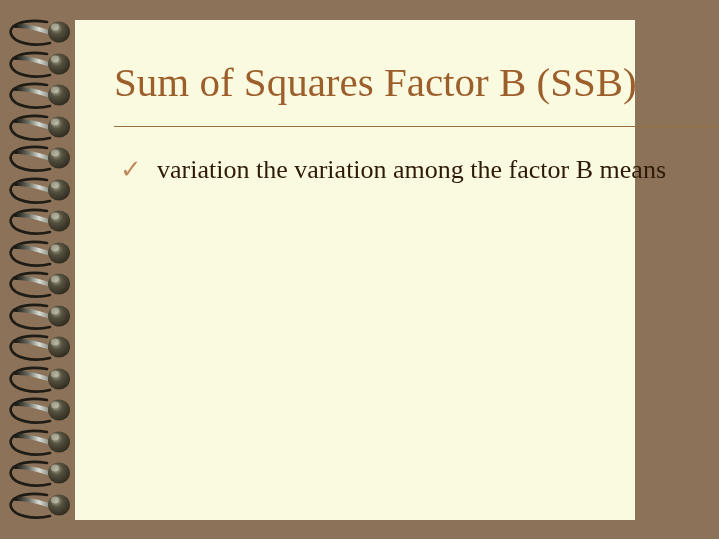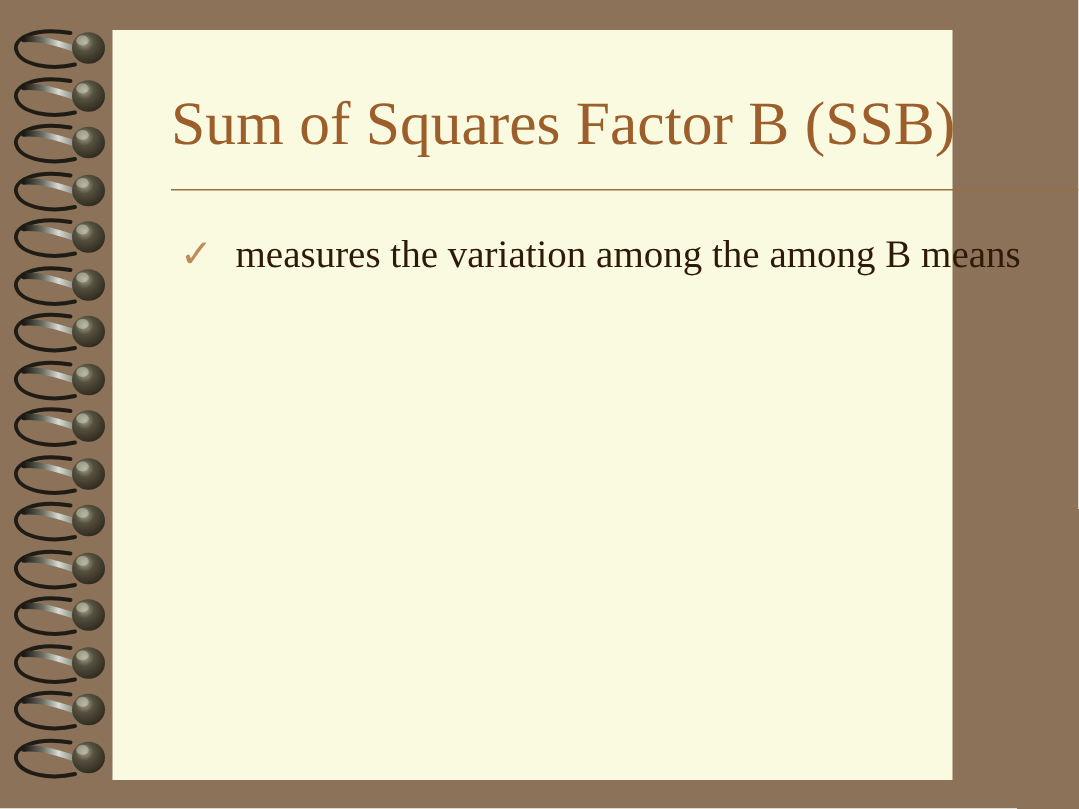--- a/index.html
+++ b/index.html
@@ -107,21 +107,21 @@
 
   <div id="page">
 
     <div id="title">Sum of Squares Factor B (SSB)</div>
 
     <div id="title-rule"></div>
 
     <div id="body">
       <div class="bullet-row">
         <span class="bullet-mark">✓</span>
-        <span class="bullet-text">measures the variation among the among B means</span>
+        <span class="bullet-text">variation the variation among the factor B means</span>
       </div>
     </div>
 
   </div>
 
   <div id="spiral">
       <div class="coil" style="top: 16px;"><svg width="82" height="34" viewBox="0 0 82 34">
           <defs>
             <linearGradient id="wg0" x1="0" y1="0" x2="1" y2="0">
               <stop offset="0%" stop-color="#1B1A14"></stop>

